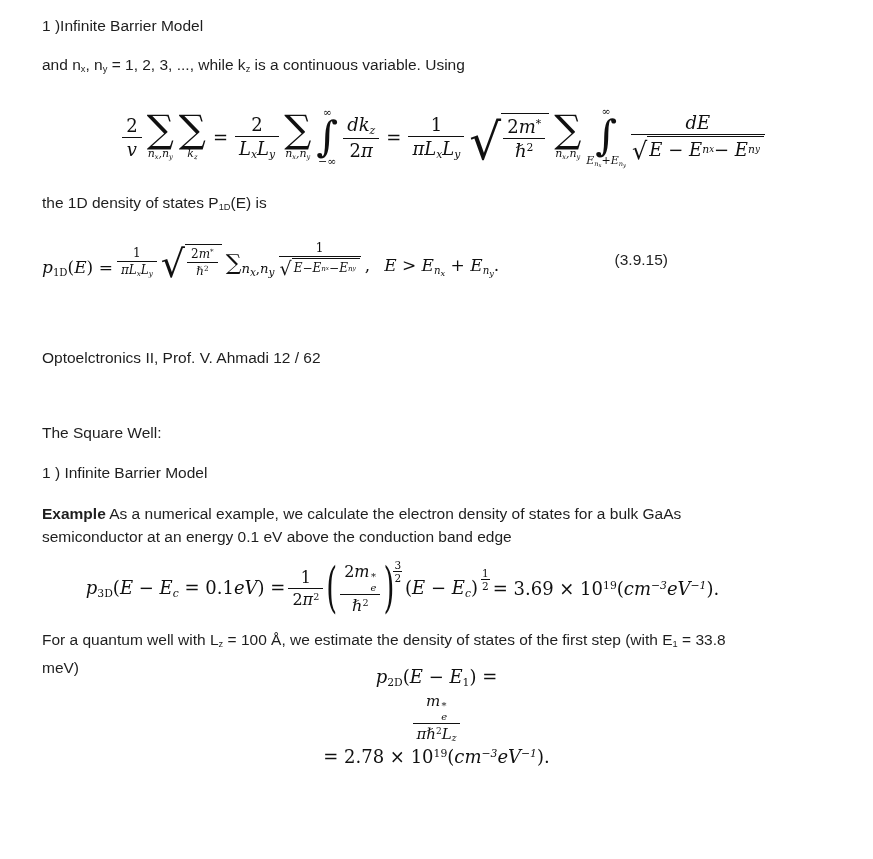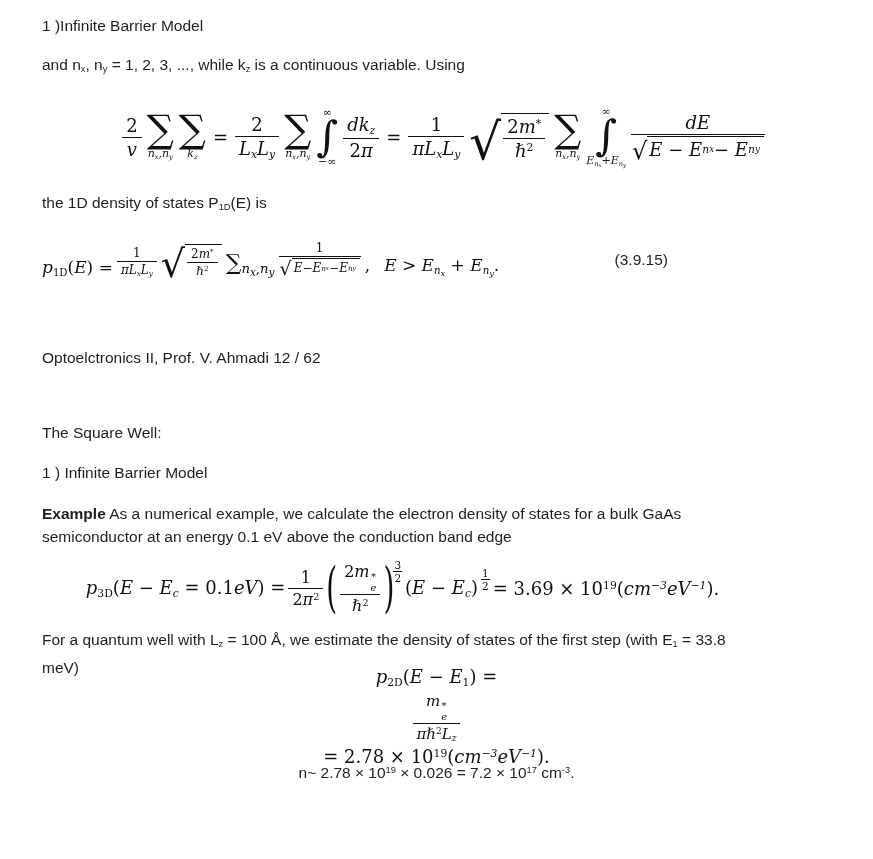--- a/index.html
+++ b/index.html
@@ -240,15 +240,14 @@
         <span class="num"><span><span>m</span></span><span class="stk">
               <span class="stktop">*</span>
               <span class="stkbot">e</span>
             </span></span>
         <span class="den"><span>π</span><span class="up">ℏ</span><span class="sup up">2</span><span>L</span><span class="sub">z</span></span>
       </span>
       <span><span class="up"> = 2.78 × 10</span><span class="sup up">19</span><span class="up">(</span><span>cm</span><span class="sup">−3</span><span>eV</span><span class="sup">−1</span><span class="up">).</span></span>
     </div>
   </div>
 
-  <p class="body nline"><span>n~ 2.78 × 10</span><span class="sup">19</span><span> × 0.026 = 7.2 × 10</span><span class="sup">17</span><span> cm</span><span class="sup">-3</span><span>.</span></p>
 
 </div>
 
 </body></html>

